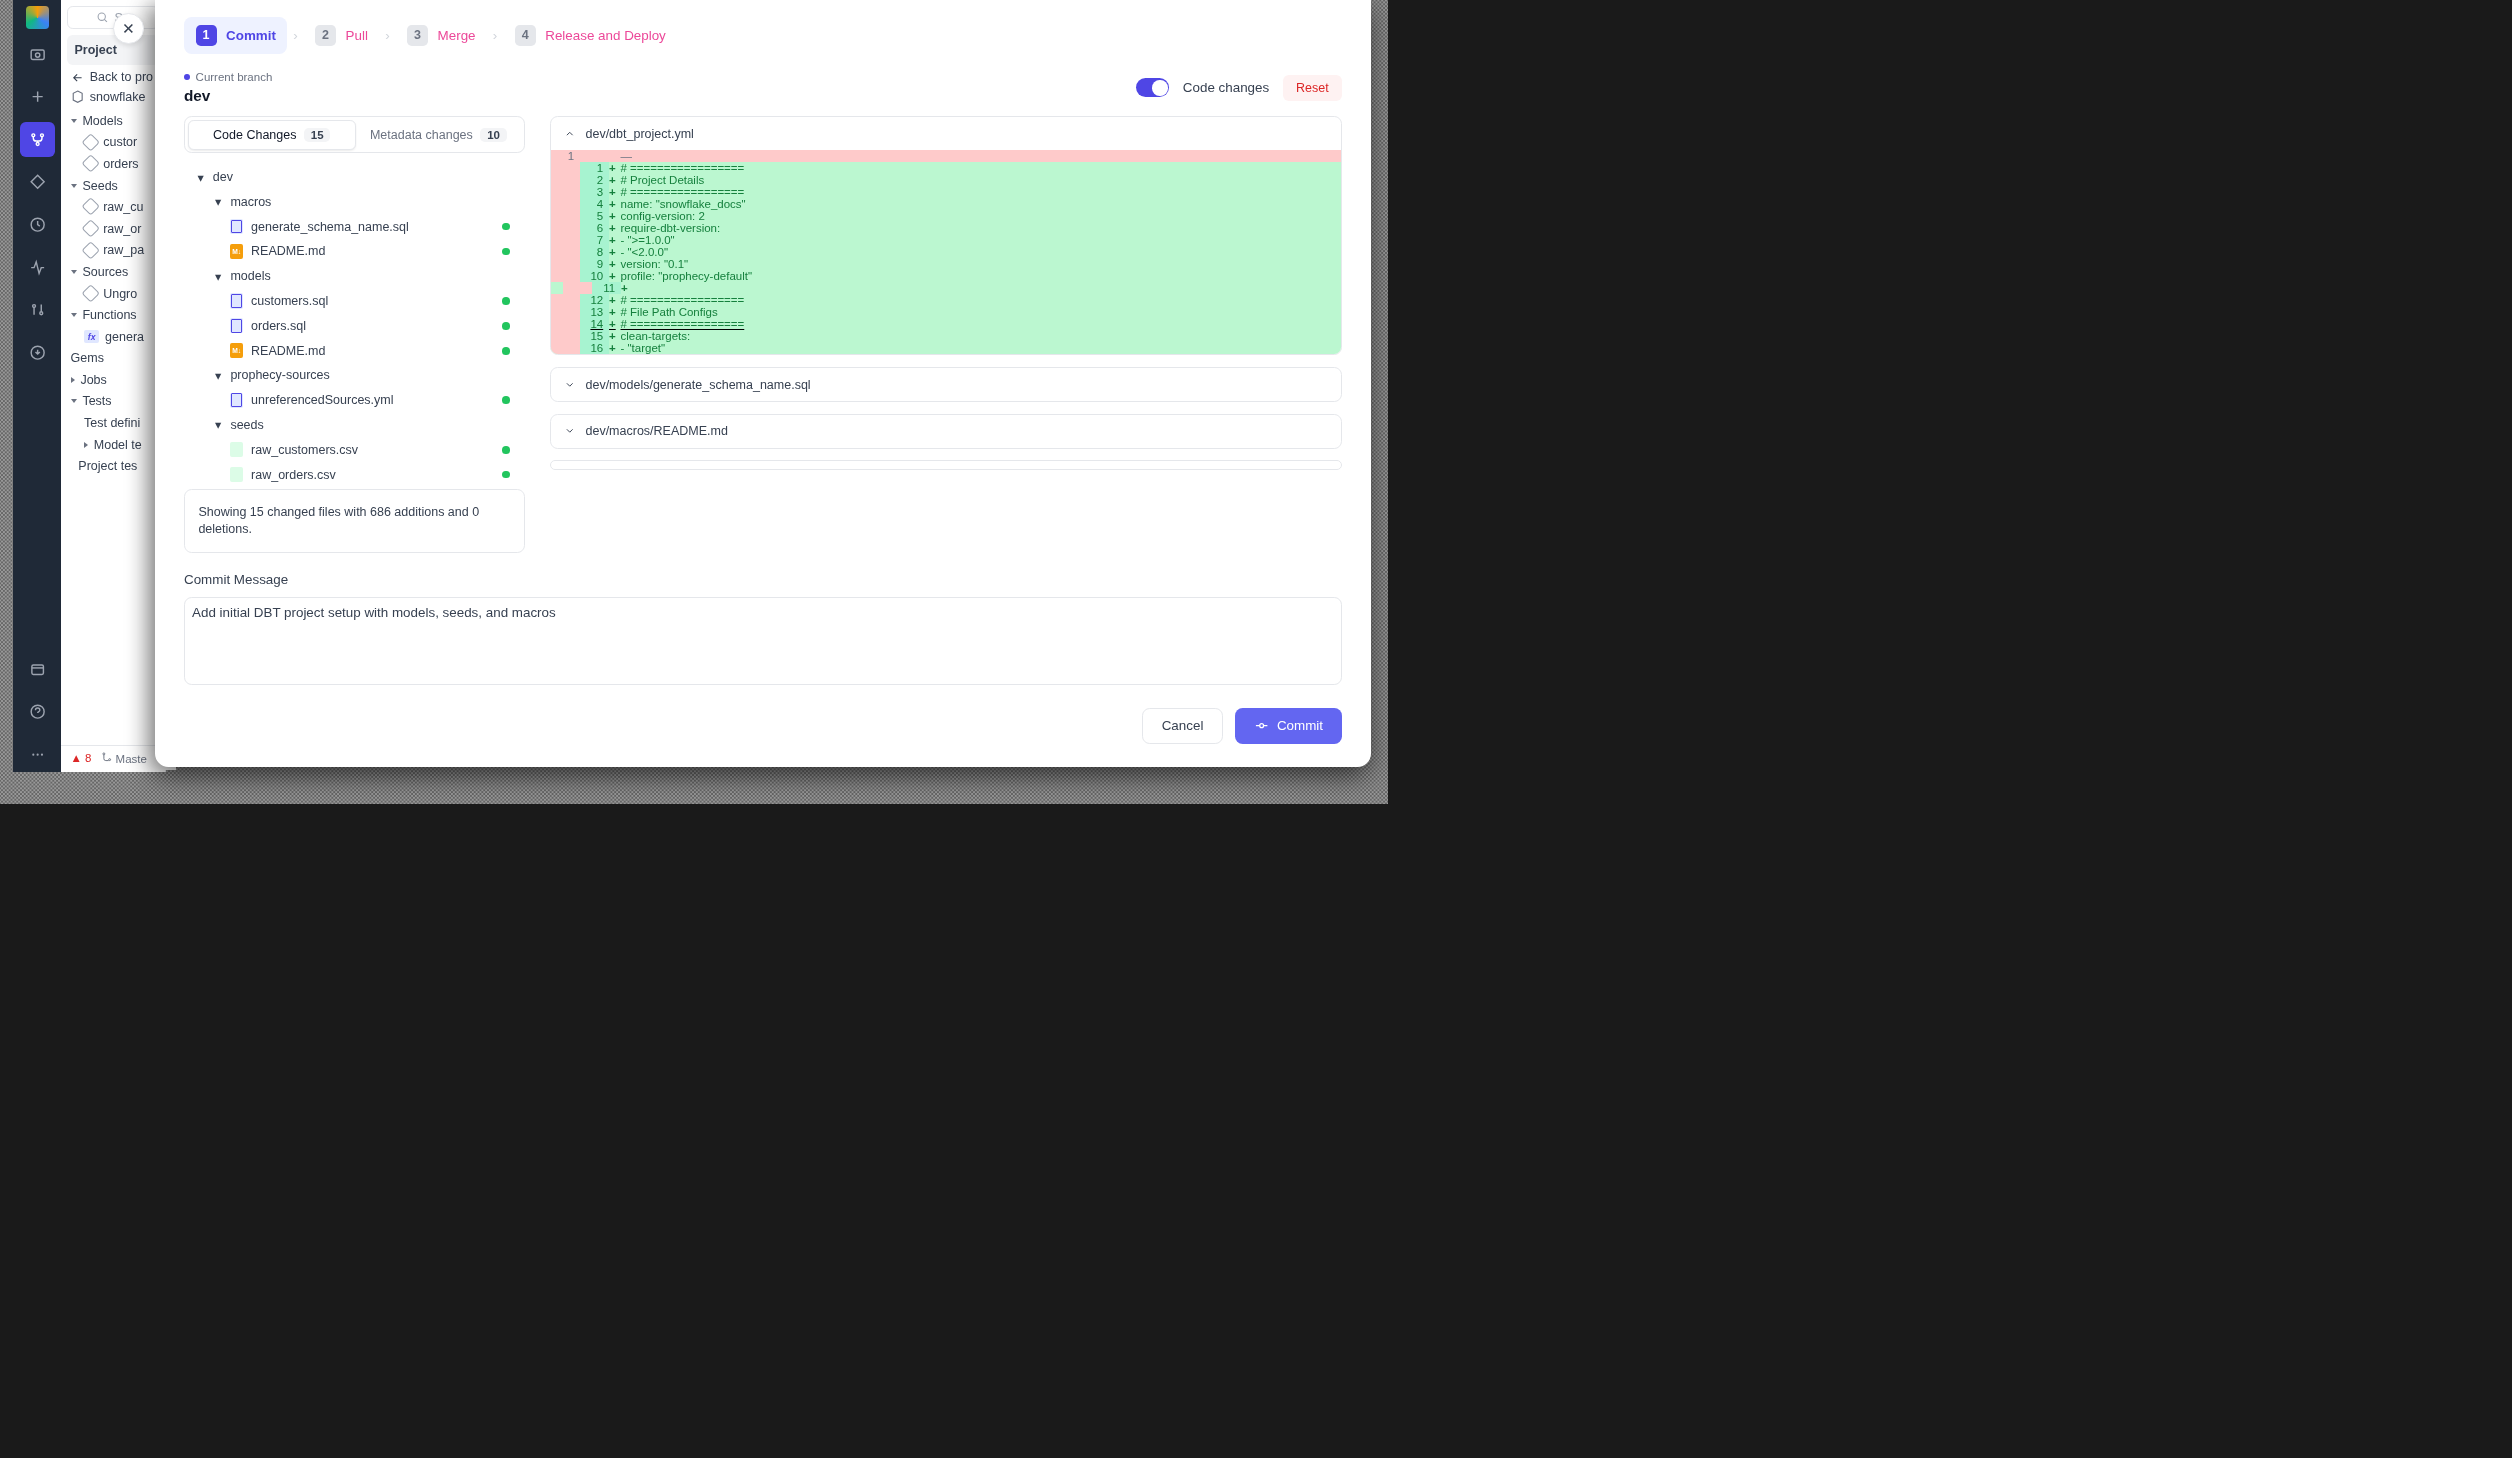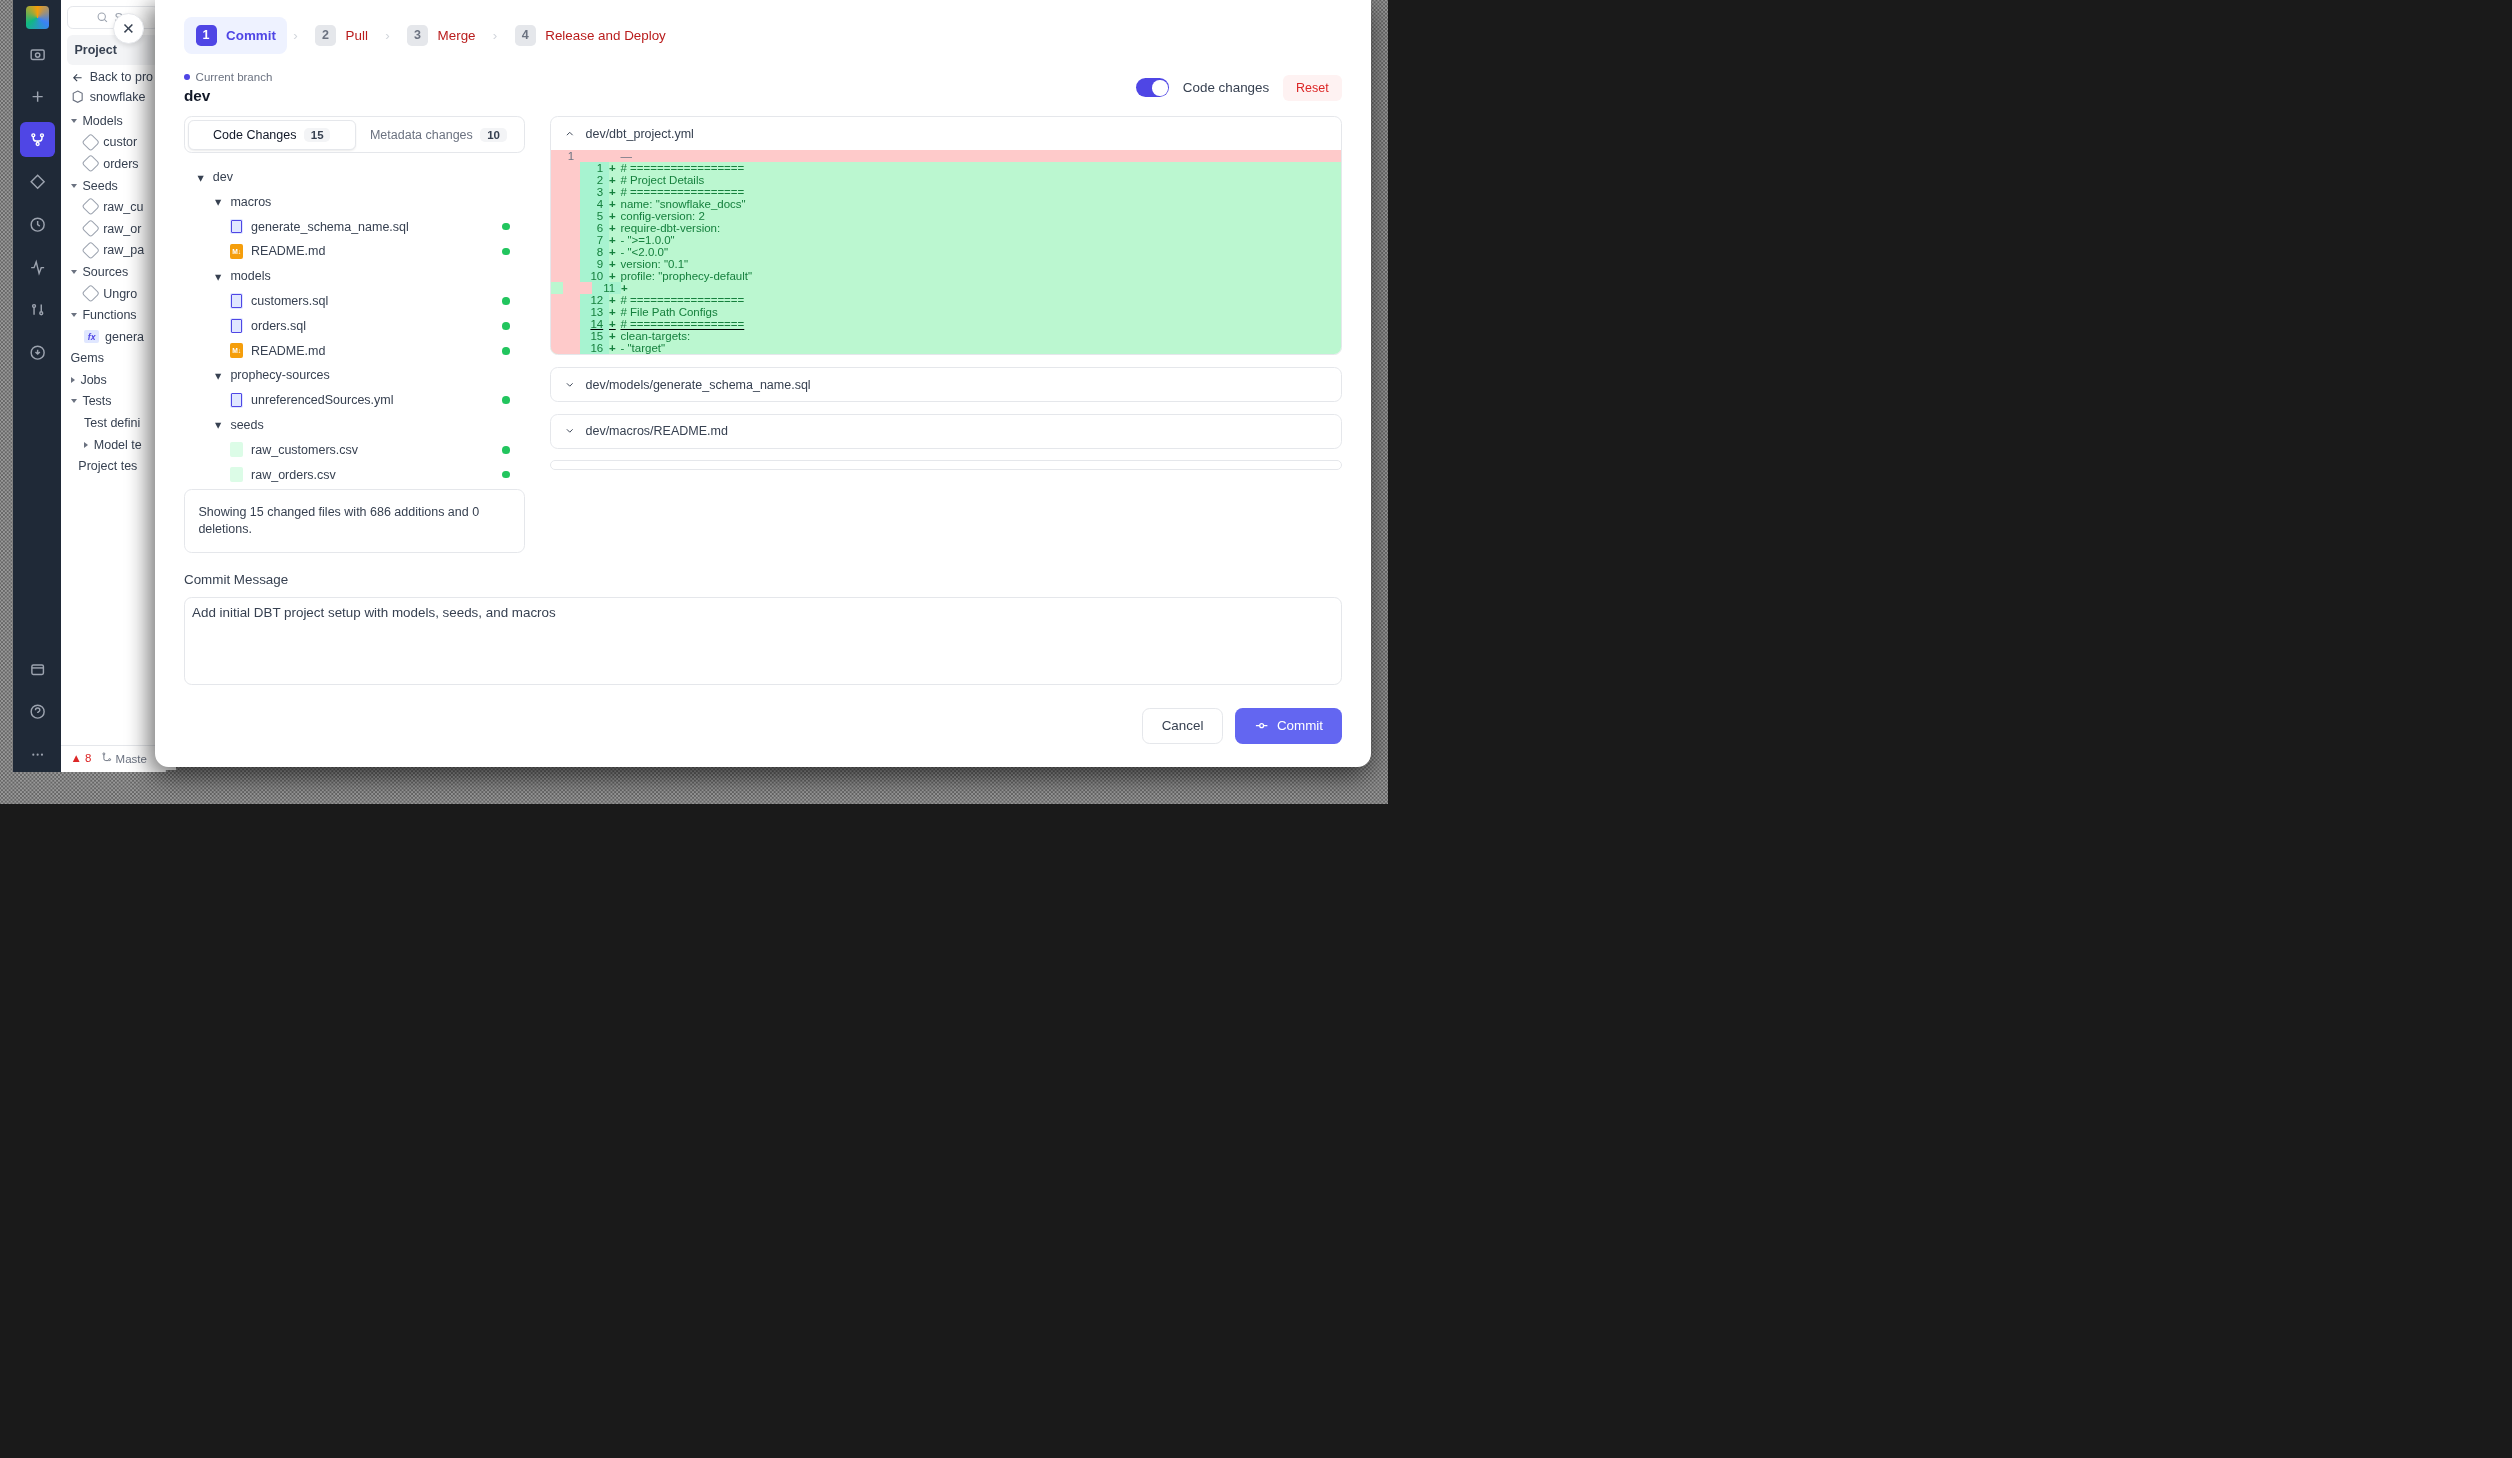--- a/index.html
+++ b/index.html
@@ -30,21 +30,21 @@
 
 .modal { position: absolute; left: 155px; top: 0; width: 1216px; height: 767px; background: #fff; border-radius: 0 0 13.4px 13.4px; box-shadow: 0 7.7px 29px rgba(0,0,0,0.45), -7.7px 7.7px 19px rgba(0,0,0,0.25); padding: 17.3px 29px 23px 29px; display: flex; flex-direction: column; }
 
 .close-btn { position: absolute; left: 113px; top: 13.4px; width: 31px; height: 31px; background: #fff; border: 1px solid #e5e7eb; border-radius: 50%; display: flex; align-items: center; justify-content: center; cursor: pointer; z-index: 100; box-shadow: 0 1.9px 5.8px rgba(0,0,0,0.1); color: #374151; font-size: 15.3px; }
 
 .stepper { display: flex; align-items: center; gap: 5.8px; margin-bottom: 17.3px; }
 .step { display: flex; align-items: center; gap: 9.6px; padding: 7.7px 11.5px; border-radius: 7.7px; font-size: 13.4px; }
 .step.active { background: #eef2ff; }
 .step .num { width: 21px; height: 21px; border-radius: 4.8px; display: flex; align-items: center; justify-content: center; font-size: 12.5px; font-weight: 600; background: #e5e7eb; color: #6b7280; }
 .step.active .num { background: #4f46e5; color: #fff; }
-.step .lbl { color: #b91c1c; }
+.step .lbl { color: #ec4899; }
 .step.active .lbl { color: #4f46e5; font-weight: 600; }
 .chev { color: #d1d5db; font-size: 13.4px; }
 
 .branch-row { display: flex; align-items: center; justify-content: space-between; margin-bottom: 11.5px; }
 .branch-info { display: flex; flex-direction: column; gap: 3.8px; }
 .branch-label { font-size: 11.5px; color: #6b7280; display: flex; align-items: center; gap: 5.8px; }
 .branch-label::before { content: ''; width: 5.8px; height: 5.8px; background: #4f46e5; border-radius: 50%; }
 .branch-name { font-size: 15.3px; font-weight: 600; color: #111827; }
 .branch-right { display: flex; align-items: center; gap: 13.4px; }
 .toggle { width: 33px; height: 19px; background: #4f46e5; border-radius: 9.6px; position: relative; cursor: pointer; }

